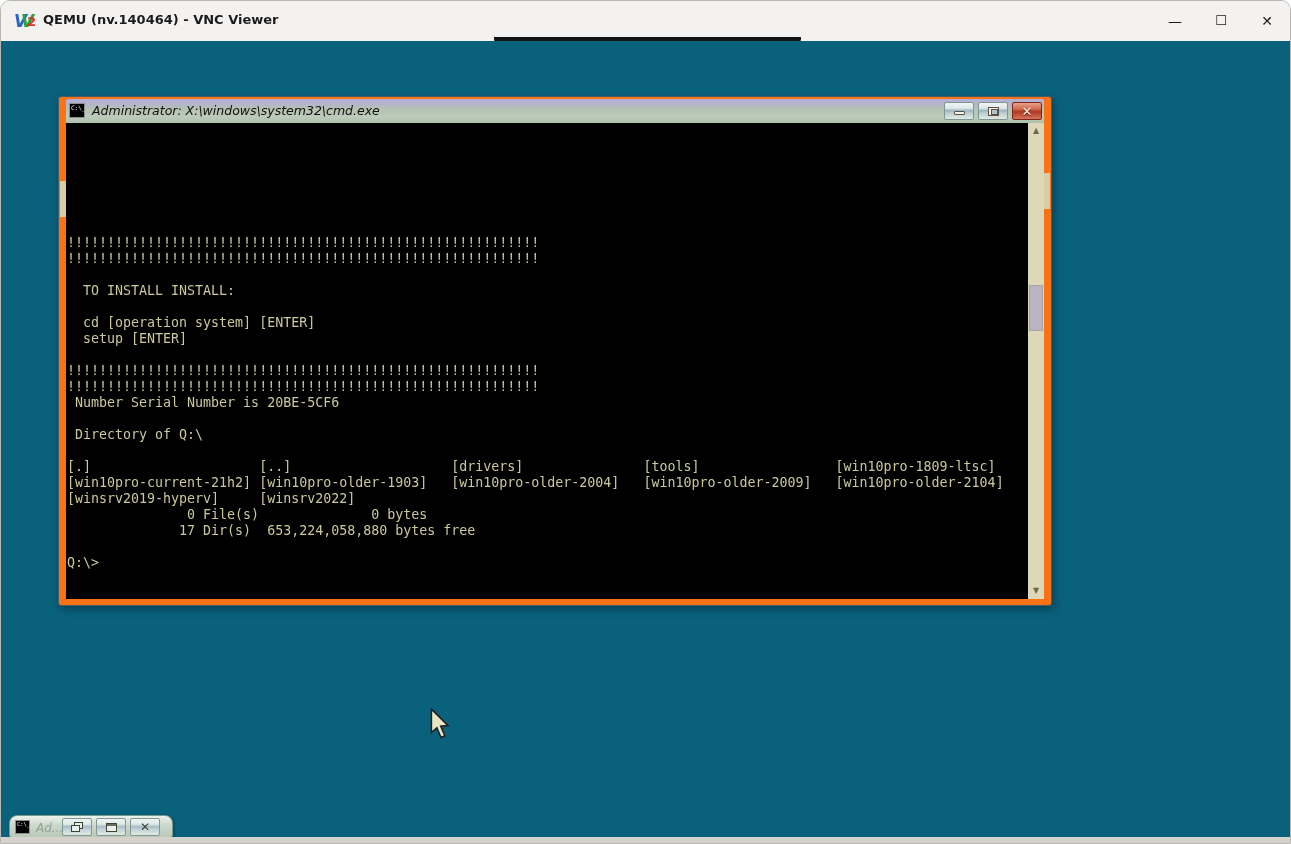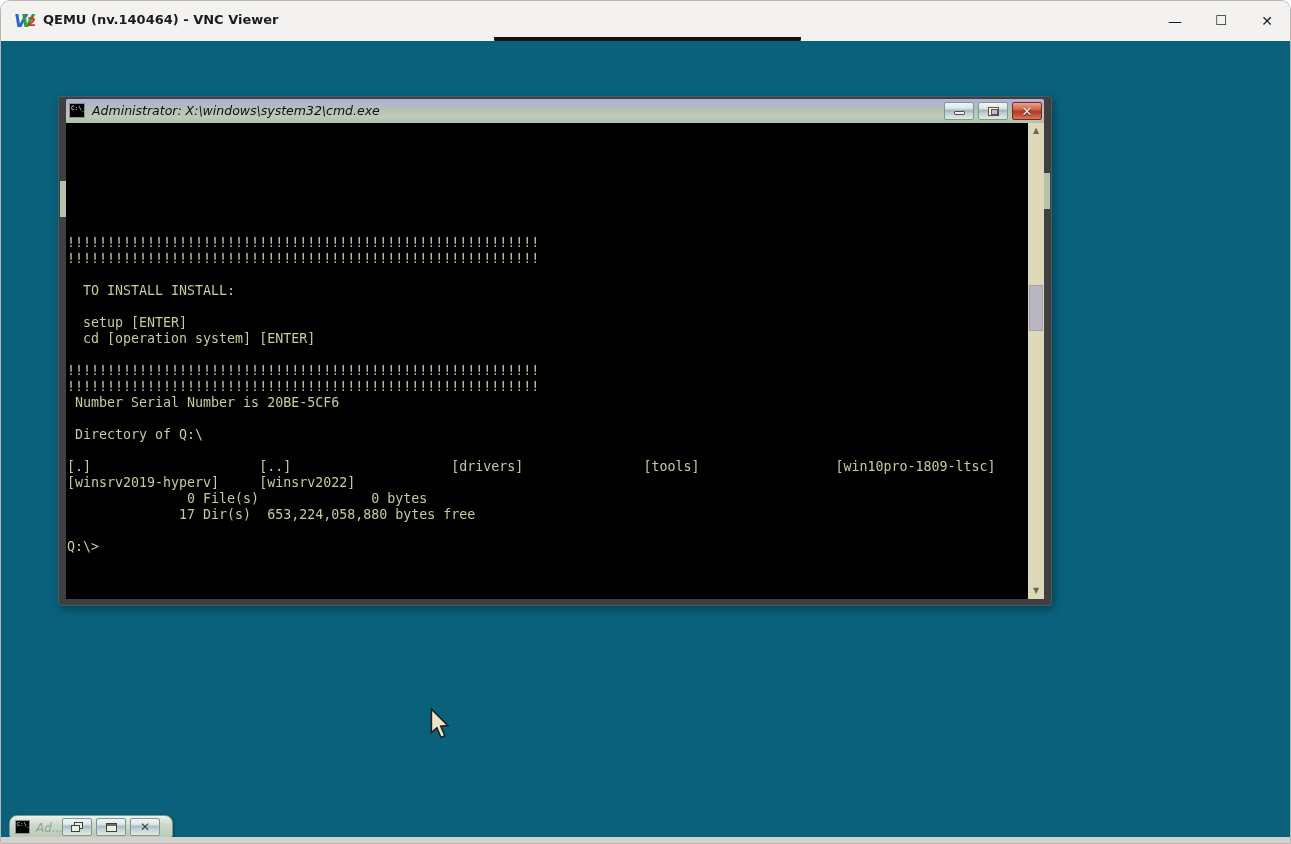--- a/index.html
+++ b/index.html
@@ -19,21 +19,21 @@
   .vnc-btn.max { right:46px; font-size:13px; }
   .vnc-btn.close { right:0; font-size:14px; }
   .vnc-toolbar-tab { position:absolute; left:493px; top:36px; width:307px; height:5px; background:#141414; border-radius:0 0 3px 3px; }
 
   
   .desktop { position:absolute; left:0; top:40px; width:100%; height:798px; background:#0a617c; }
   .bottom-strip { position:absolute; left:0; bottom:0; width:100%; height:6px; background:#d5d2cb; }
 
   
   .cmd-window { position:absolute; left:57px; top:95px; width:994px; height:510px;
-                background:#404040; border:1px solid #3e5f68; border-radius:3px;
+                background:#f97316; border:1px solid #3e5f68; border-radius:3px;
                 padding:2px 7px 6px 7px; box-shadow:2px 3px 8px rgba(0,0,0,0.35); }
   .cmd-border-accent { position:absolute; width:6px; height:36px; background:#cfe3c6; opacity:.8; }
   .cmd-border-accent.left { left:1px; top:84px; }
   .cmd-border-accent.right { right:1px; top:76px; }
   .cmd-titlebar { position:relative; height:24px;
                   background:linear-gradient(180deg,#b3aed8 0%,#b3b6c9 22%,#b5c3b1 45%,#bccbba 75%,#afc0ad 100%);
                   border-radius:2px 2px 0 0; }
   .cmd-icon { position:absolute; left:3px; top:4px; width:16px; height:15px; background:#000;
               border:1px solid #8f8f8f; color:#e8e8e8; font-size:6px; line-height:6px;
               font-family:"DejaVu Sans Mono",monospace; padding:1px; }
@@ -127,30 +127,31 @@
             <div class="term-line"></div>
             <div class="term-line"></div>
             <div class="term-line"></div>
             <div class="term-line"></div>
             <div class="term-line"></div>
             <div class="term-line">!!!!!!!!!!!!!!!!!!!!!!!!!!!!!!!!!!!!!!!!!!!!!!!!!!!!!!!!!!!</div>
             <div class="term-line">!!!!!!!!!!!!!!!!!!!!!!!!!!!!!!!!!!!!!!!!!!!!!!!!!!!!!!!!!!!</div>
             <div class="term-line"></div>
             <div class="term-line">  TO INSTALL INSTALL:</div>
             <div class="term-line"></div>
+            <div class="term-line">  cd [operation system] [ENTER]</div>
             <div class="term-line">  setup [ENTER]</div>
-            <div class="term-line">  cd [operation system] [ENTER]</div>
             <div class="term-line"></div>
             <div class="term-line">!!!!!!!!!!!!!!!!!!!!!!!!!!!!!!!!!!!!!!!!!!!!!!!!!!!!!!!!!!!</div>
             <div class="term-line">!!!!!!!!!!!!!!!!!!!!!!!!!!!!!!!!!!!!!!!!!!!!!!!!!!!!!!!!!!!</div>
             <div class="term-line"> Number Serial Number is 20BE-5CF6</div>
             <div class="term-line"></div>
             <div class="term-line"> Directory of Q:\</div>
             <div class="term-line"></div>
             <div class="term-line">[.]                     [..]                    [drivers]               [tools]                 [win10pro-1809-ltsc]</div>
+            <div class="term-line">[win10pro-current-21h2] [win10pro-older-1903]   [win10pro-older-2004]   [win10pro-older-2009]   [win10pro-older-2104]</div>
             <div class="term-line">[winsrv2019-hyperv]     [winsrv2022]</div>
             <div class="term-line">               0 File(s)              0 bytes</div>
             <div class="term-line">              17 Dir(s)  653,224,058,880 bytes free</div>
             <div class="term-line"></div>
             <div class="term-line">Q:\&gt;</div>
           </div>
         <div class="scrollbar">
           <span class="sb-arrow up">▲</span>
           <span class="sb-thumb"></span>
           <span class="sb-arrow down">▼</span>

